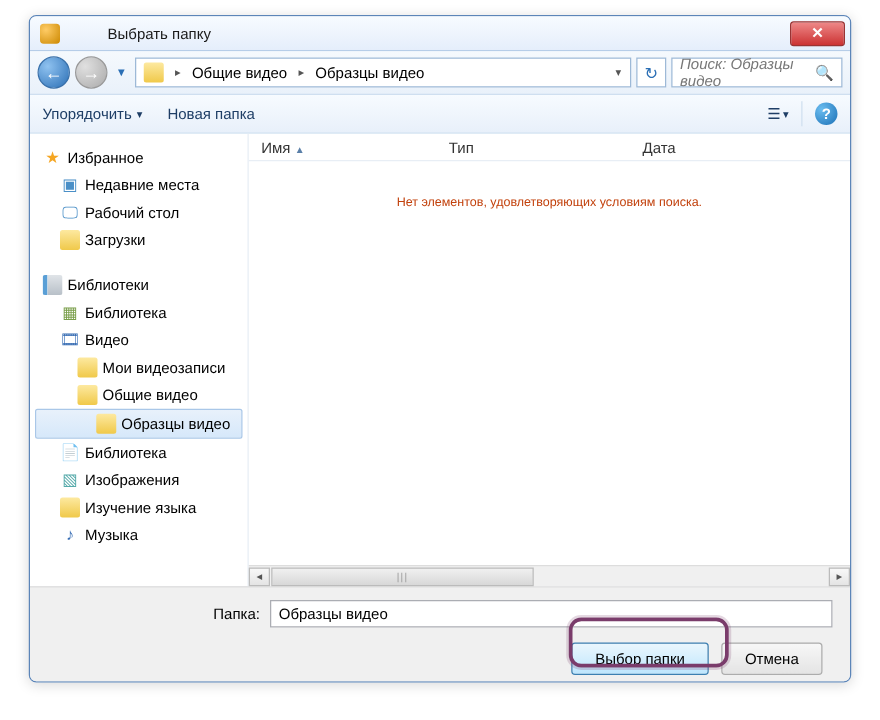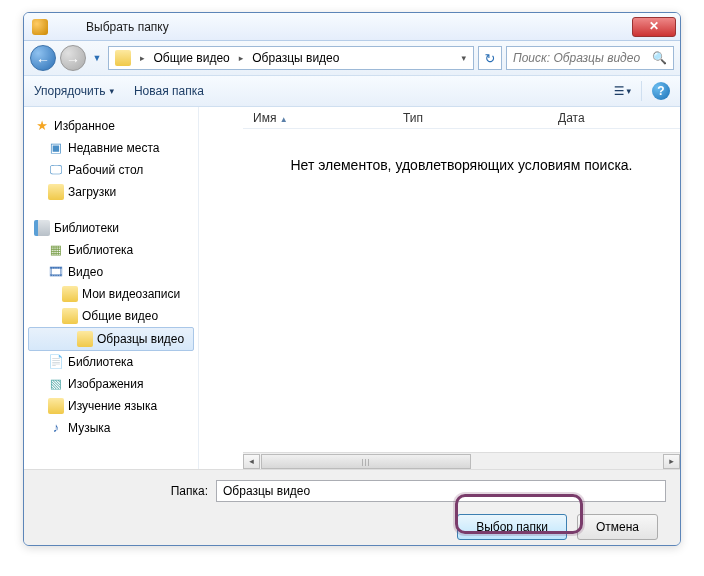--- a/index.html
+++ b/index.html
@@ -10,44 +10,44 @@
 .titlebar .ttext { font-size: 12px; color: #1a1a1a; flex: 1; margin-left: 32px; }
 .titlebar .closebtn { width: 44px; height: 20px; background: linear-gradient(#e88, #c33); border: 1px solid #933; border-radius: 3px; color: #fff; text-align: center; font-size: 12px; line-height: 16px; font-weight: bold; }
 .nav { height: 34px; display: flex; align-items: center; padding: 2px 6px; gap: 4px; background: linear-gradient(#f5f9fd, #e9f1fa); }
 .navbtn { width: 26px; height: 26px; border-radius: 50%; background: radial-gradient(circle at 30% 30%, #8fc2f0, #2b6fb5); border: 1px solid #3a71aa; display: flex; align-items: center; justify-content: center; color: #fff; font-size: 14px; }
 .navbtn.fwd { background: radial-gradient(circle at 30% 30%, #e0e0e0, #aaa); border-color: #999; }
 .navdd { width: 14px; height: 26px; display: flex; align-items: center; justify-content: center; font-size: 9px; color: #2b6fb5; }
 .address { flex: 1; height: 24px; background: #fff; border: 1px solid #9db9d7; display: flex; align-items: center; font-size: 12px; }
 .address .seg { padding: 0 6px; display: flex; align-items: center; gap: 4px; height: 100%; }
 .address .arr { font-size: 9px; color: #555; padding: 0 3px; }
 .refresh { width: 24px; height: 24px; background: #fff; border: 1px solid #9db9d7; display: flex; align-items: center; justify-content: center; color: #2b6fb5; font-size: 13px; }
-.search { width: 168px; height: 24px; background: #fff; border: 1px solid #9db9d7; display: flex; align-items: center; padding: 0 6px; font-size: 12px; color: #777; font-style: italic; }
+.search { width: 137px; height: 24px; background: #fff; border: 1px solid #9db9d7; display: flex; align-items: center; padding: 0 6px; font-size: 12px; color: #777; font-style: italic; }
 .search .mag { margin-left: auto; color: #4b7fb5; font-style: normal; }
 .toolbar { height: 32px; background: linear-gradient(#f7fbff, #e8f0fa); border-top: 1px solid #cfdff0; border-bottom: 1px solid #cfdff0; display: flex; align-items: center; padding: 0 10px; font-size: 12px; color: #1e3e66; gap: 20px; }
 .toolbar .tb-item { display: flex; align-items: center; gap: 4px; }
 .toolbar .right { margin-left: auto; display: flex; gap: 10px; align-items: center; }
 .viewbtn { display: flex; align-items: center; gap: 2px; }
 .help { width: 18px; height: 18px; border-radius: 50%; background: radial-gradient(circle at 30% 30%, #6bbdf0, #1a6fb5); color: #fff; font-size: 12px; text-align: center; line-height: 18px; font-weight: bold; }
 .body { display: flex; height: 362px; background: #fff; }
 .tree { width: 175px; border-right: 1px solid #e8eef5; padding: 8px 0; font-size: 12px; overflow: hidden; }
 .tree-item { display: flex; align-items: center; gap: 4px; padding: 2px 0 2px 10px; white-space: nowrap; line-height: 18px; }
 .tree-item.i1 { padding-left: 24px; }
 .tree-item.i2 { padding-left: 38px; }
 .tree-item.i3 { padding-left: 52px; }
 .tree-item.sel { background: linear-gradient(#e8f1fb, #d6e8fa); border: 1px solid #a9c7e8; border-radius: 2px; margin: 0 4px; padding-left: 48px; }
 .ico { width: 16px; height: 16px; display: inline-flex; align-items: center; justify-content: center; font-size: 13px; }
 .ico.star { color: #f5a623; }
 .ico.folder { background: linear-gradient(#fde9a0, #f0c94a); border-radius: 2px; font-size: 0; }
 .ico.lib { background: linear-gradient(#e0e4e8, #b8c0c8); border-radius: 2px; font-size: 0; border-left: 4px solid #5a9fd6; }
-.content { flex: 1; position: relative; margin-left: 44px; }
+.content { flex: 1; position: relative; }
 .cols { display: flex; height: 22px; border-bottom: 1px solid #e8eef5; font-size: 12px; color: #333; align-items: center; }
 .cols .col { padding: 0 10px; }
 .cols .c1 { width: 150px; } .cols .c2 { width: 155px; } .cols .c3 { flex: 1; }
 .sortarr { font-size: 8px; color: #5a7fa8; }
-.empty { text-align: center; margin-top: 28px; font-size: 14px; color: #000000; }
+.empty { text-align: center; margin-top: 28px; font-size: 10px; color: #c2410c; }
 .hscroll { position: absolute; bottom: 0; left: 0; right: 0; height: 17px; background: #f0f0f0; border-top: 1px solid #ddd; display: flex; align-items: center; }
 .hscroll .btn { width: 17px; height: 15px; background: linear-gradient(#f8f8f8,#e4e4e4); border: 1px solid #bbb; font-size: 9px; text-align: center; line-height: 13px; color: #555; }
 .hscroll .thumb { width: 210px; height: 15px; background: linear-gradient(#f0f0f0,#d8d8d8); border: 1px solid #bbb; margin-left: 1px; display: flex; align-items: center; justify-content: center; font-size: 8px; color: #999; letter-spacing: 1px; }
 .footer { padding: 10px 14px; background: #f0f0f0; border-top: 1px solid #ddd; }
 .row1 { display: flex; align-items: center; gap: 8px; margin-bottom: 12px; }
 .row1 .lbl { width: 170px; text-align: right; font-size: 12px; }
 .row1 input { flex: 1; height: 22px; border: 1px solid #abadb3; padding: 0 6px; font-size: 12px; }
 .row2 { display: flex; justify-content: flex-end; gap: 10px; padding-right: 8px; }
 .btn-std { height: 26px; padding: 0 18px; font-size: 12px; background: linear-gradient(#f7f7f7,#e4e4e4); border: 1px solid #acacac; border-radius: 3px; }
 .btn-primary { background: linear-gradient(#eaf6fd,#bee6fd); border: 1px solid #3c7fb1; }

